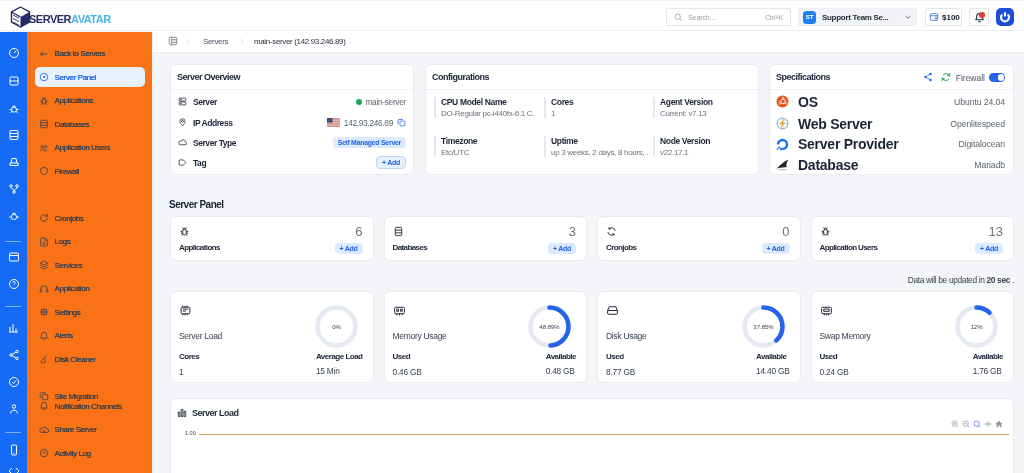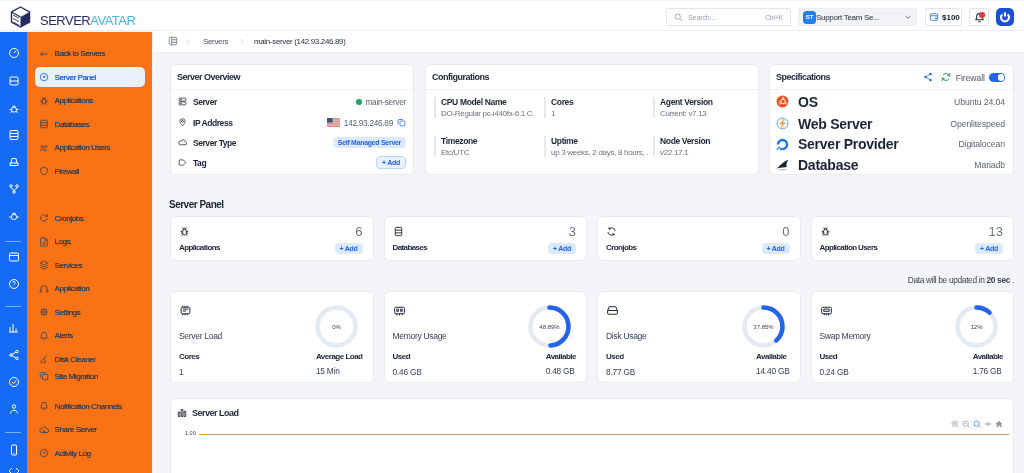--- a/index.html
+++ b/index.html
@@ -1,29 +1,29 @@
 <!DOCTYPE html>
 <html><head>
 <meta charset="utf-8">
 <style>
 * { margin:0; padding:0; box-sizing:border-box; }
 html,body { width:1024px; height:473px; overflow:hidden; font-family:"Liberation Sans",sans-serif; background:#f4f5f9; }
 
 
 #header { position:absolute; left:0; top:0; width:1024px; height:31px; background:#fff; border-top:1px solid #f2f2f6; border-bottom:1px solid #eceef2; z-index:5; }
 #logo { position:absolute; left:10px; top:5px; }
-#logotext { position:absolute; left:40px; top:11.5px; font-size:13px; font-weight:normal; letter-spacing:-0.5px; color:#252b63; }
+#logotext { position:absolute; left:29px; top:11.5px; font-size:11px; font-weight:bold; letter-spacing:-0.5px; color:#252b63; }
 #logotext span { color:#4ab5e0; }
 .hbtn { position:absolute; top:7px; height:18px; border:1px solid #e4e6ec; border-radius:2px; background:#fff; display:flex; align-items:center; }
 #search { left:666px; width:125px; color:#9aa1ad; font-size:7.2px; letter-spacing:-0.2px; padding:0 7px; }
 #search .ph { margin-left:5px; }
 #search .kbd { margin-left:auto; font-size:6.8px; color:#9aa1ad; }
 #team { left:798px; width:119px; background:#f2f3f6; border:1px solid #eceef2; padding:0 4px; }
 #team .av { width:13px; height:13px; background:#2080ee; border-radius:3.5px; color:#fff; font-size:6px; font-weight:bold; display:flex; align-items:center; justify-content:center; }
-#team .nm { font-size:8px; font-weight:400; letter-spacing:-0.3px; color:#1f2937; }
+#team .nm { margin-left:6px; font-size:8px; font-weight:700; letter-spacing:-0.3px; color:#1f2937; }
 #team .ch { margin-left:auto; }
 #money { left:925px; width:37px; padding:0 3px; font-size:8px; font-weight:600; color:#111827; }
 #bell { left:969px; width:20px; justify-content:center; }
 #power { position:absolute; left:996px; top:7px; width:18px; height:18px; background:#1d4ed8; border-radius:5px; display:flex; align-items:center; justify-content:center; }
 
 
 #rail { position:absolute; left:0; top:32px; width:27px; height:441px; background:#156af6; }
 .ric { position:absolute; left:8px; width:12px; height:12px; }
 .rdiv { position:absolute; left:5px; width:16px; height:1px; background:rgba(255,255,255,.45); }
 
@@ -300,21 +300,21 @@
         <path d="M10 20 a2.2 2.2 0 0 0 4 0"></path>
       </svg>
       <span class="t">Alerts</span>
     </div>
     <div class="sitem" style="top:317px">
       <svg width="10" height="10" viewBox="0 0 24 24" fill="none" stroke="#3d4352" stroke-width="2">
         <path d="M19 3 L13 9 M13 9 l-8 8 c-1 1-1 3 1 4 l2-2 2 2 2-2 2 2 c2-1 2-3 1-4z"></path>
       </svg>
       <span class="t">Disk Cleaner</span>
     </div>
-    <div class="sitem" style="top:334px">
+    <div class="sitem" style="top:354px">
       <svg width="10" height="10" viewBox="0 0 24 24" fill="none" stroke="#3d4352" stroke-width="2">
         <rect x="8" y="8" width="13" height="13" rx="2"></rect>
         <path d="M16 4 H5 a2 2 0 0 0-2 2 v11"></path>
       </svg>
       <span class="t">Site Migration</span>
     </div>
     <div class="sitem" style="top:364px">
       <svg width="10" height="10" viewBox="0 0 24 24" fill="none" stroke="#3d4352" stroke-width="2">
         <path d="M6 9 a6 6 0 0 1 12 0 c0 6 2 7 2 8 H4 c0-1 2-2 2-8"></path>
         <path d="M10 20 a2.2 2.2 0 0 0 4 0"></path>

